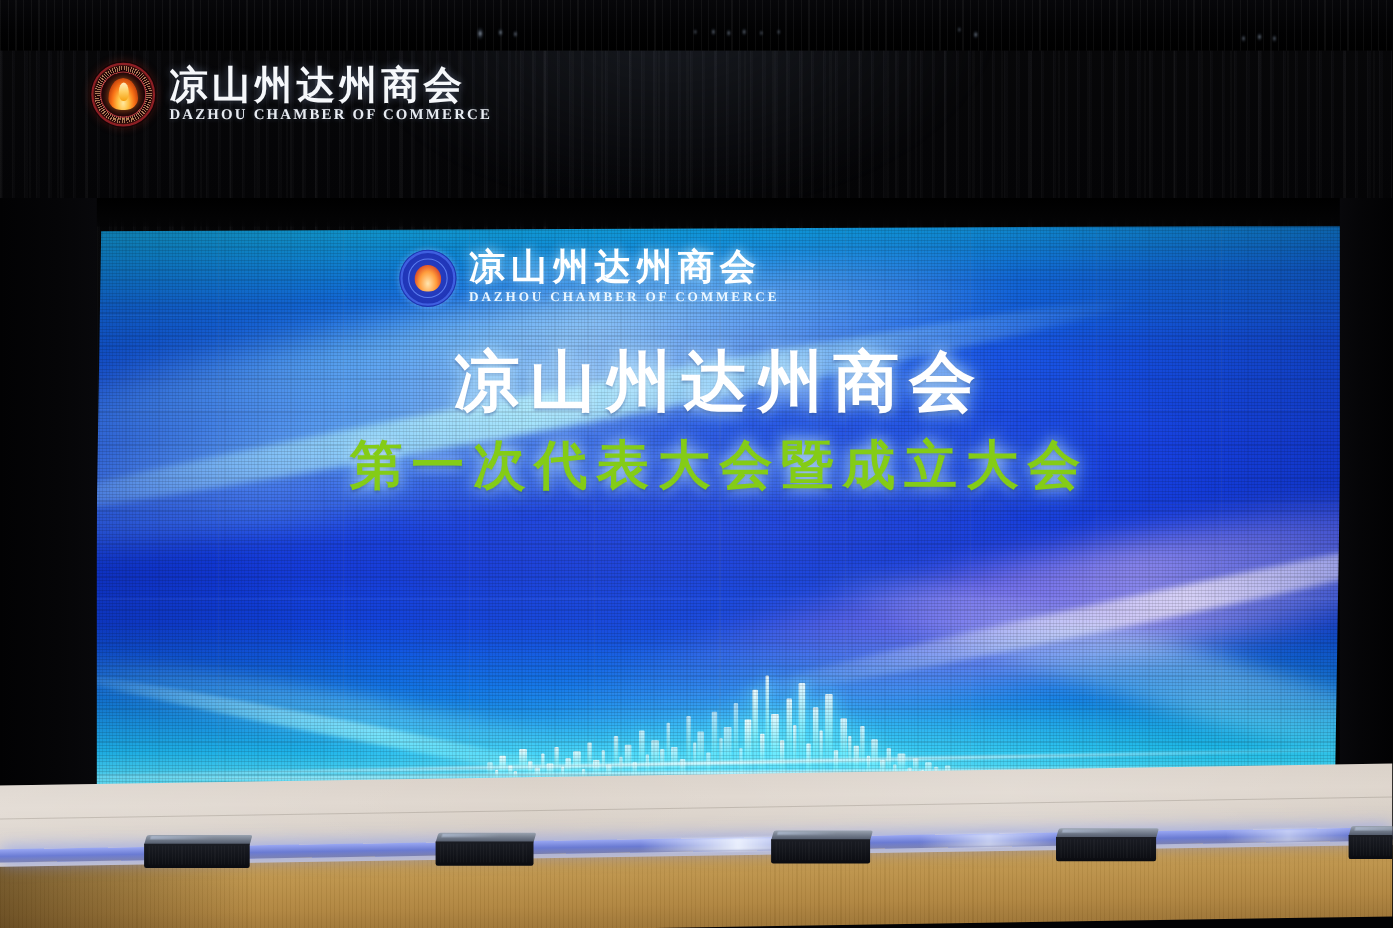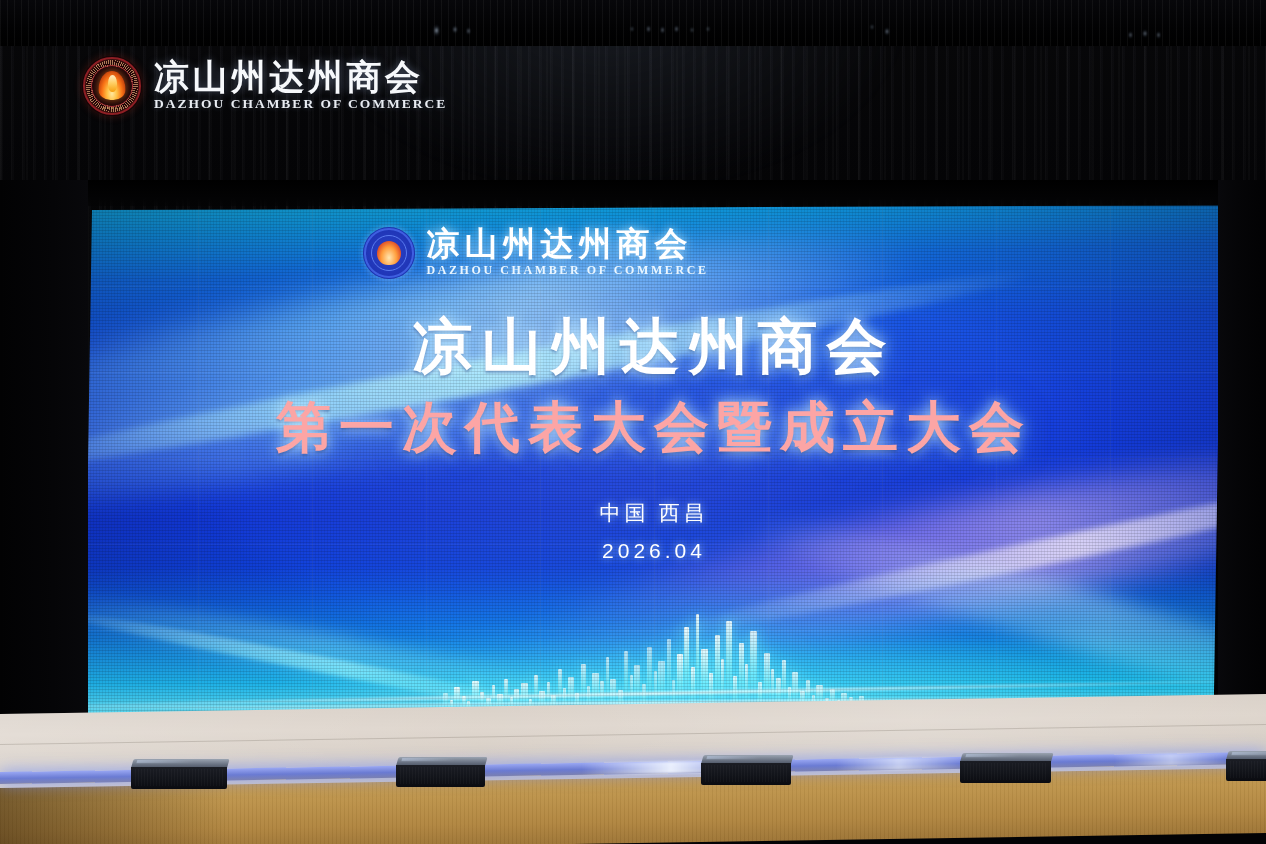--- a/index.html
+++ b/index.html
@@ -273,21 +273,21 @@
   }
   .title-block{margin-top:34px;text-align:center;}
   .title-1{
     font-family:"Liberation Serif","DejaVu Serif",serif;
     font-size:60px;font-weight:700;color:#ffffff;letter-spacing:9px;line-height:1.16;
     text-shadow:0 0 14px rgba(205,240,255,.92),0 0 30px rgba(120,205,255,.55),0 2px 3px rgba(0,30,110,.55);
     white-space:nowrap;
   }
   .title-2{
     font-family:"Liberation Serif","DejaVu Serif",serif;
-    font-size:55px;font-weight:700;color:#fca5a5;letter-spacing:8px;line-height:1.20;
+    font-size:48px;font-weight:700;color:#84cc16;letter-spacing:8px;line-height:1.20;
     margin-top:12px;
     text-shadow:0 0 14px rgba(205,240,255,.92),0 0 30px rgba(120,205,255,.55),0 2px 3px rgba(0,30,110,.55);
     white-space:nowrap;
   }
   .meta-block{margin-top:38px;text-align:center;}
   .meta-place{
     font-family:"Liberation Serif","DejaVu Serif",serif;
     font-size:21px;color:#ffffff;letter-spacing:4px;font-weight:500;
     text-shadow:0 0 9px rgba(190,235,255,.8);white-space:nowrap;
   }
@@ -536,24 +536,20 @@
           <div class="led-cn">凉山州达州商会</div>
           <div class="led-en">DAZHOU CHAMBER OF COMMERCE</div>
         </div>
       </div>
 
       <div class="title-block">
         <div class="title-1">凉山州达州商会</div>
         <div class="title-2">第一次代表大会暨成立大会</div>
       </div>
 
-      <div class="meta-block">
-        <div class="meta-place">中国 西昌</div>
-        <div class="meta-date">2026.04</div>
-      </div>
     </div>
 
     <div class="led-pixels"></div>
     <div class="led-panelseams"></div>
   </div>
 
   <div class="mask-top"></div>
   <div class="mask-left"></div>
   <div class="mask-right"></div>
 

